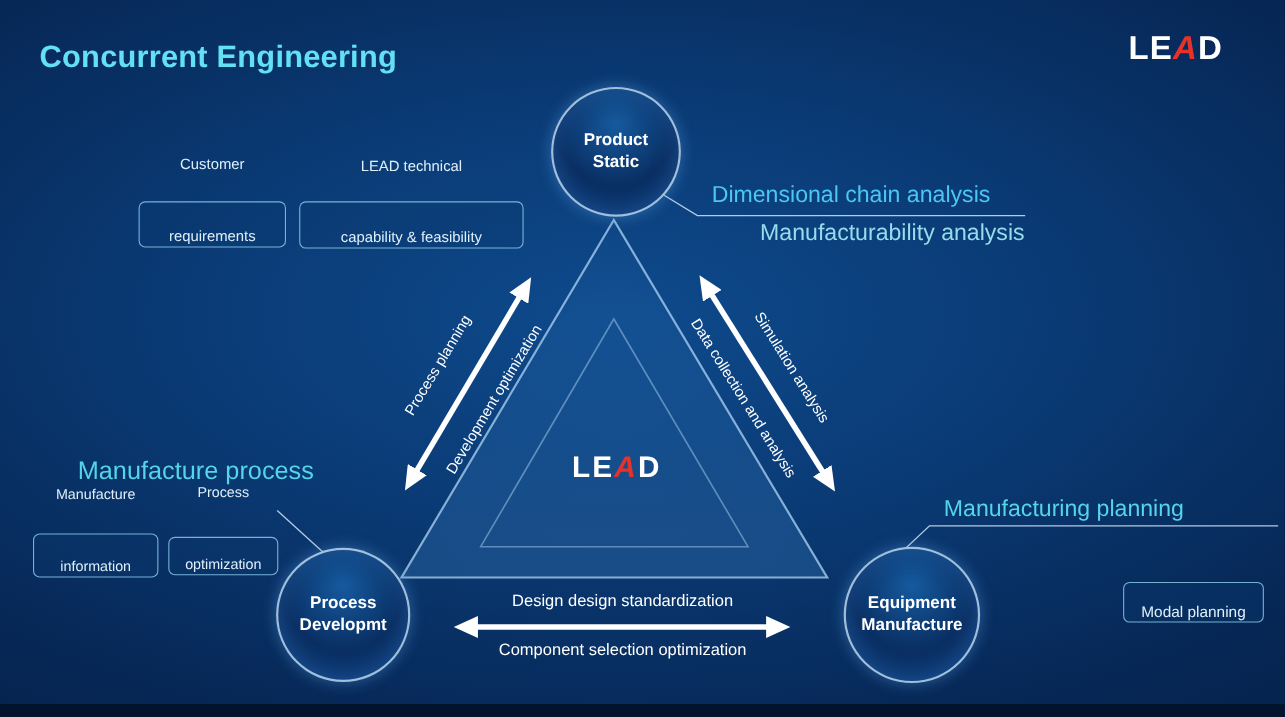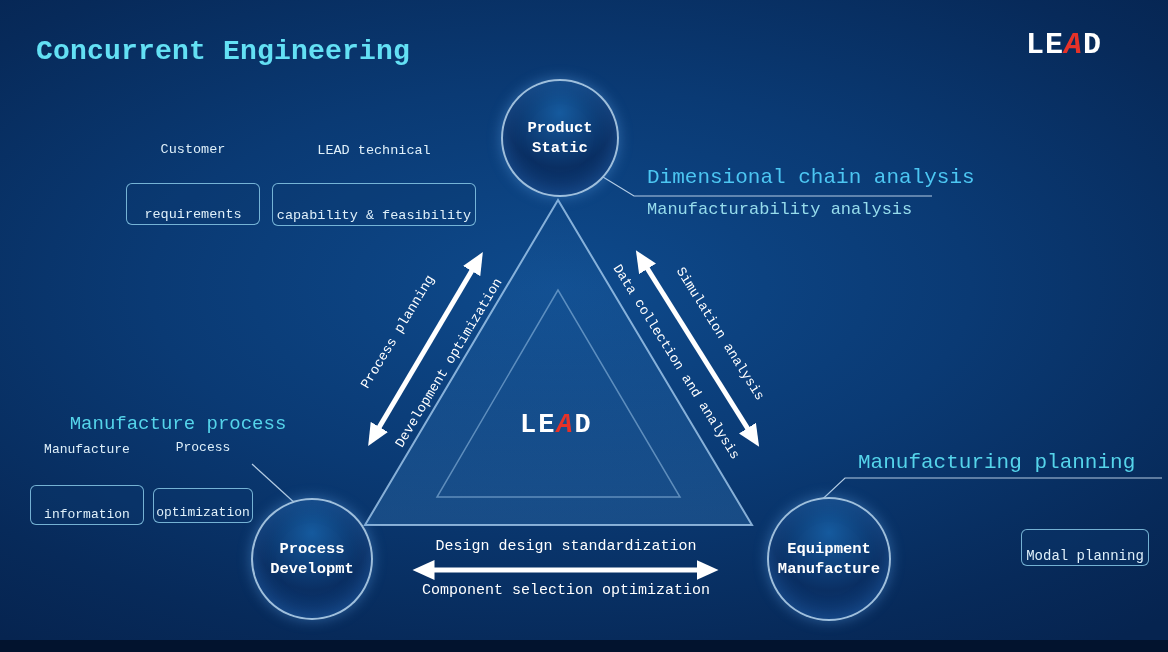--- a/index.html
+++ b/index.html
@@ -1,18 +1,18 @@
 <!DOCTYPE html>
 <html><head>
 <meta charset="utf-8">
 <style>
   html,body{margin:0;padding:0;background:#041a38;}
   .canvas{
     position:relative;width:1168px;height:652px;overflow:hidden;
-    font-family:Liberation Mono, monospace;
+    font-family:Liberation Sans, sans-serif;
     background:radial-gradient(ellipse 78% 68% at 48% 44%, #0e4a8c 0%, #0a3a74 45%, #072a5a 82%, #062450 100%);
   }
   .abs{position:absolute;}
   .bl{display:block;}
 
   .title{left:36px;top:36px;font-size:28px;font-weight:bold;color:#63e0f4;letter-spacing:.2px;}
 
   .logo{left:1026px;top:28px;font-size:30px;font-weight:800;color:#ffffff;letter-spacing:1px;}
   .logo .red,.center-logo .red{color:#e63228;font-style:italic;}
   .center-logo{left:520px;top:410px;font-size:27px;font-weight:800;color:#ffffff;letter-spacing:2px;z-index:3;}
@@ -36,21 +36,21 @@
     color:#dff0fa;font-size:13.5px;line-height:1.3;z-index:2;
     display:flex;flex-direction:column;align-items:center;justify-content:flex-end;text-align:center;gap:48px;
   }
   .tagbox.small{font-size:13px;}
 
   .edge-label{color:#ffffff;font-size:13.5px;white-space:nowrap;z-index:2;}
   .bottom-label{color:#ffffff;font-size:15px;white-space:nowrap;z-index:2;transform:translateX(-50%);}
 
   .cyan-big{font-size:21px;color:#55d4ea;z-index:2;white-space:nowrap;}
   .blue-big{font-size:21px;color:#4cc6f2;z-index:2;white-space:nowrap;}
-  .teal-big{font-size:17px;color:#96dcec;z-index:2;white-space:nowrap;}
+  .teal-big{font-size:21px;color:#96dcec;z-index:2;white-space:nowrap;margin-left:44px;}
 
   .bottom-bar{left:0;top:640px;width:1168px;height:12px;background:#02132e;z-index:4;}
 </style>
 </head>
 <body>
 
 <div class="canvas">
 
   <svg class="abs overlay" width="1168" height="652" viewBox="0 0 1168 652">
     <defs>
@@ -110,21 +110,21 @@
   <div class="abs edge-label" style="left:449px;top:363px;transform:translate(-50%,-50%) rotate(-59deg);">Development optimization</div>
   <div class="abs edge-label" style="left:720px;top:334px;transform:translate(-50%,-50%) rotate(58deg);">Simulation analysis</div>
   <div class="abs edge-label" style="left:676px;top:362px;transform:translate(-50%,-50%) rotate(58deg);">Data collection and analysis</div>
 
   <div class="abs bottom-label" style="left:566px;top:538px;">Design design standardization</div>
   <div class="abs blue-big" style="left:647px;top:166px;">Dimensional chain analysis</div>
 
   <div class="abs bottom-label" style="left:566px;top:582px;">Component selection optimization</div>
   <div class="abs teal-big" style="left:647px;top:200px;">Manufacturability analysis</div>
 
-  <div class="abs cyan-big" style="left:53px;top:412px;width:250px;text-align:center;line-height:1.32;font-size:19px;">
+  <div class="abs cyan-big" style="left:53px;top:412px;width:250px;text-align:center;line-height:1.32;font-size:23px;">
     <span class="bl">Manufacture process</span>
   </div>
 
   <div class="abs cyan-big" style="left:858px;top:451px;">Manufacturing planning</div>
 
   <div class="abs tagbox" style="left:126px;top:183px;width:132px;height:40px;">
     <span class="bl">Customer</span>
     <span class="bl">requirements</span>
   </div>
 

